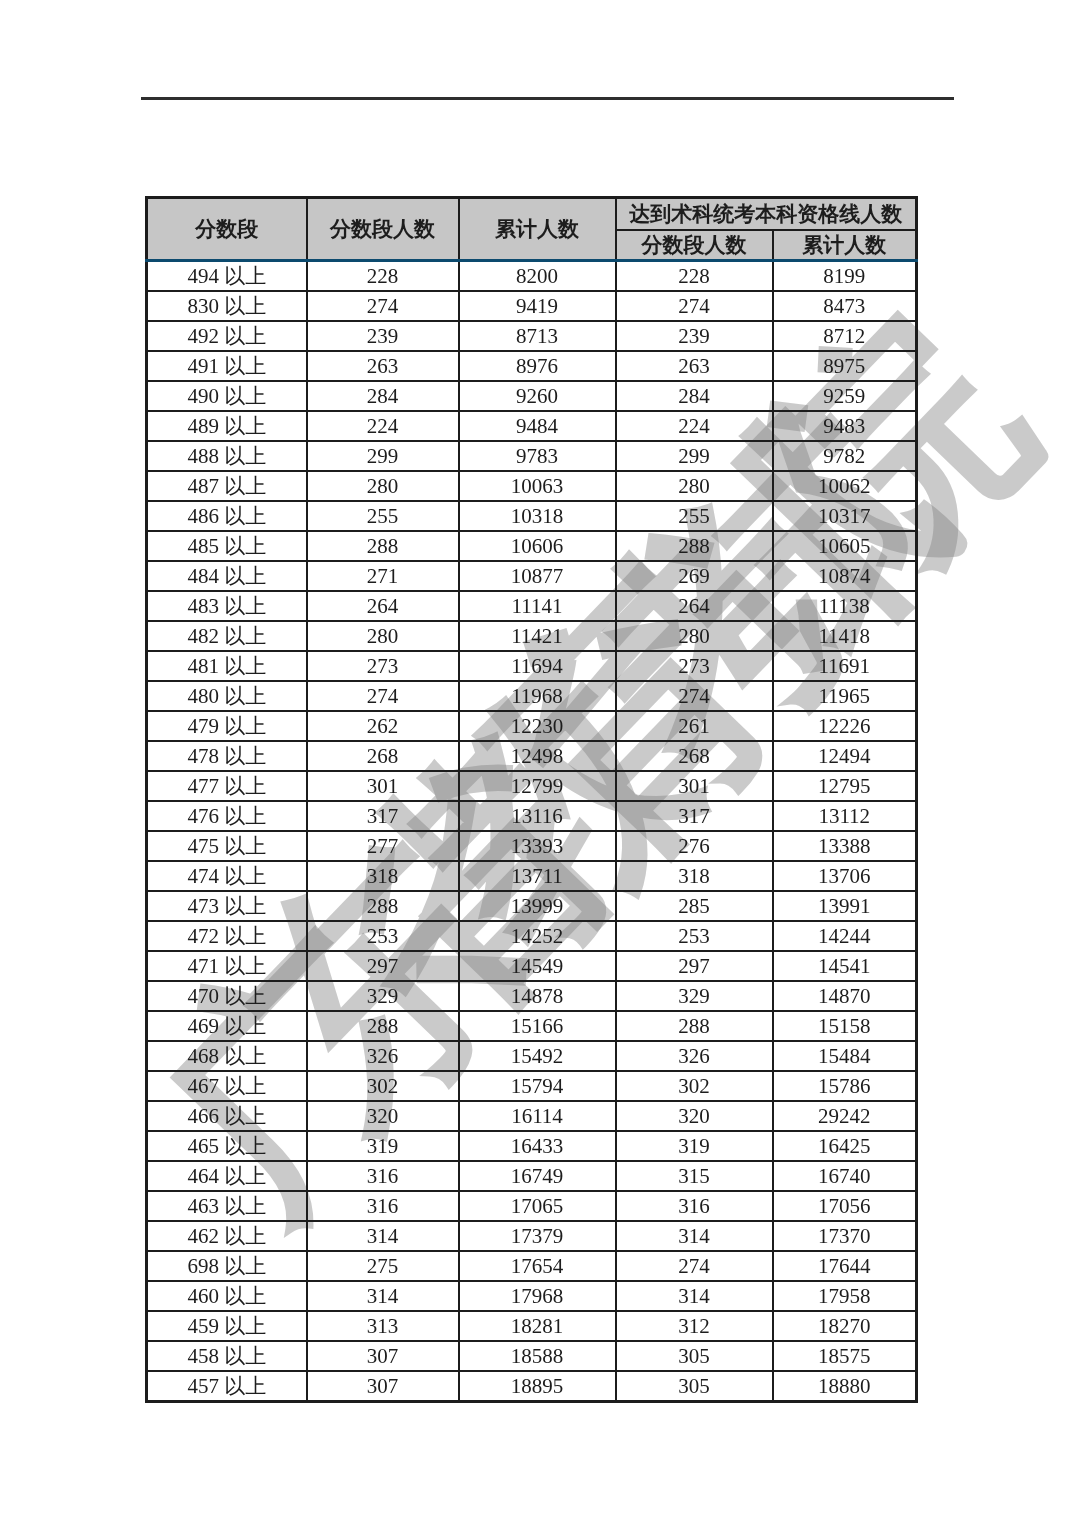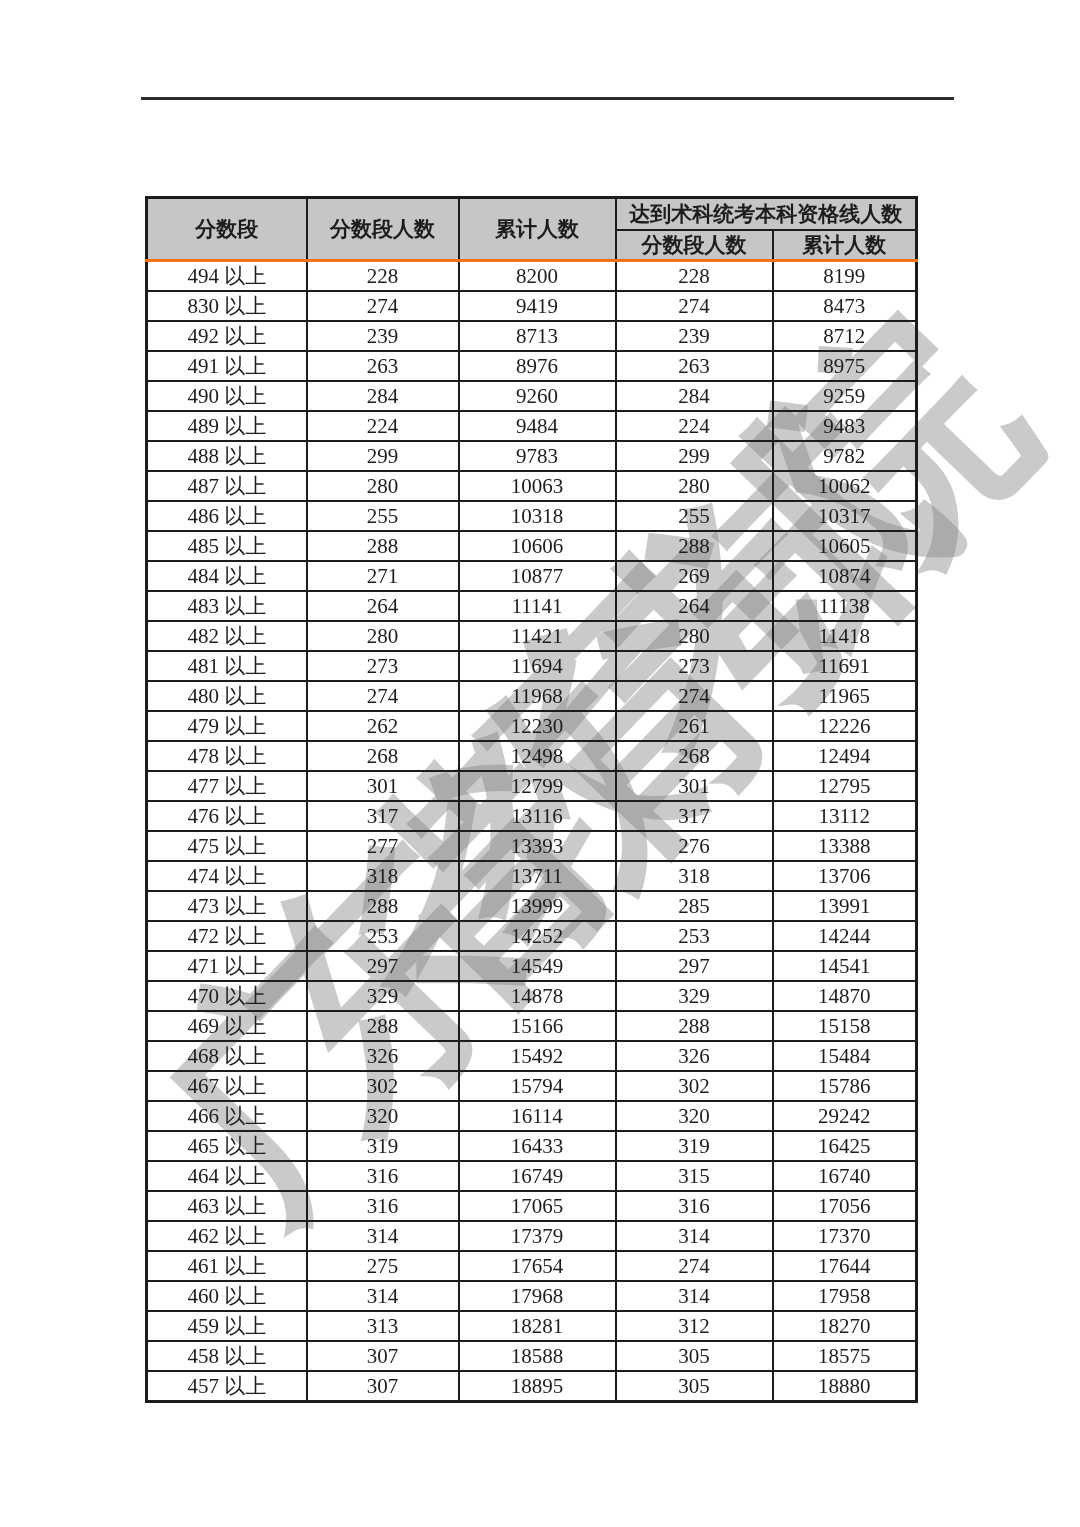--- a/index.html
+++ b/index.html
@@ -63,21 +63,21 @@
   table.score-table {
     border: 3px solid #1c1c1c;
   }
   table.score-table thead th {
     background: #c6c6c6;
     font-weight: 700;
     font-size: 21px;
   }
   table.score-table thead tr.hrow1 th { height: 30px; }
   table.score-table thead tr.hrow2 th { height: 26px; }
-  table.score-table thead { border-bottom: 3px solid #f97316; }
+  table.score-table thead { border-bottom: 3px solid #0c4a6e; }
   table.score-table tbody td {
     height: 25px;
     background: transparent;
     font-size: 21px;
   }
 </style>
 </head>
 <body>
 
 <div class="page">
@@ -332,21 +332,21 @@
           <td>17056</td>
         </tr>
         <tr>
           <td>462 以上</td>
           <td>314</td>
           <td>17379</td>
           <td>314</td>
           <td>17370</td>
         </tr>
         <tr>
-          <td>461 以上</td>
+          <td>698 以上</td>
           <td>275</td>
           <td>17654</td>
           <td>274</td>
           <td>17644</td>
         </tr>
         <tr>
           <td>460 以上</td>
           <td>314</td>
           <td>17968</td>
           <td>314</td>

